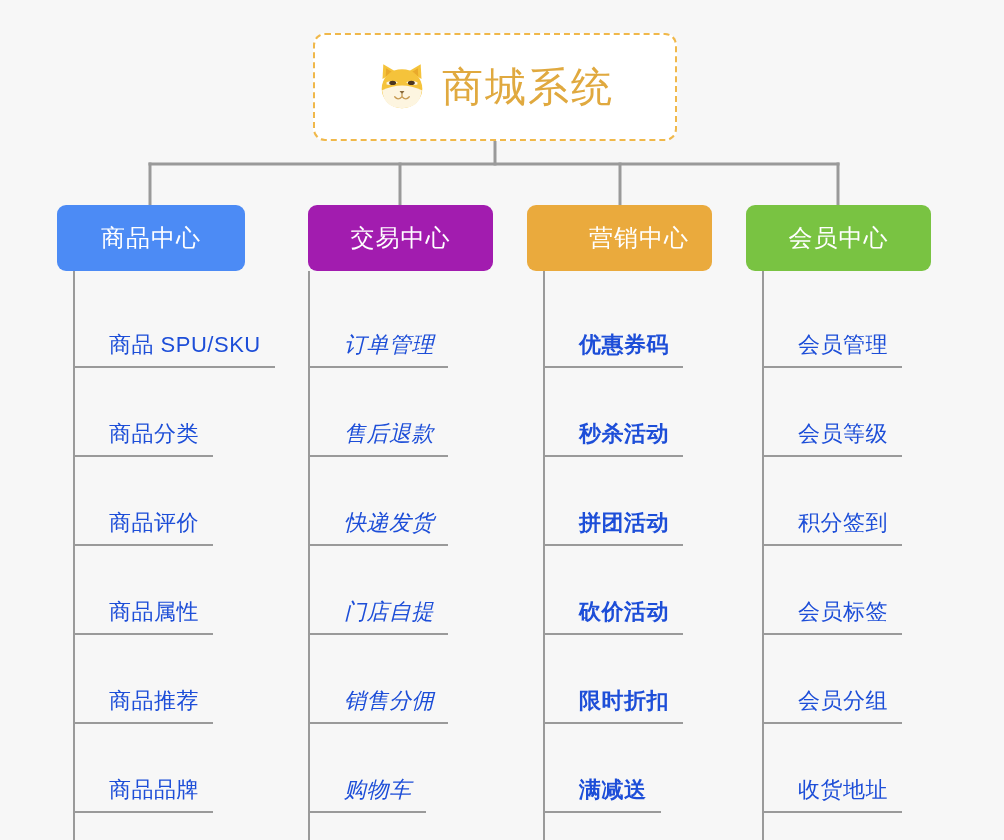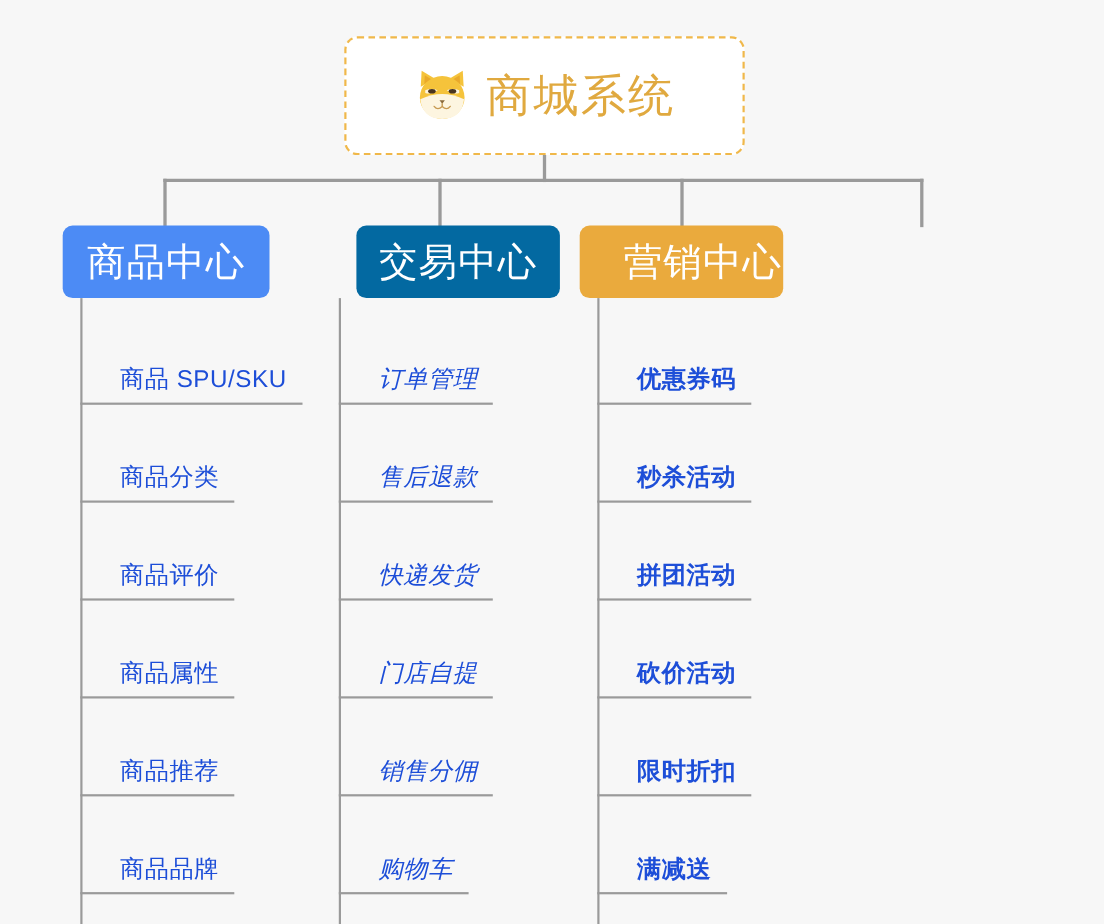--- a/index.html
+++ b/index.html
@@ -61,21 +61,21 @@
     position: absolute;
     top: 205px;
   }
   .branch-head {
     height: 66px;
     border-radius: 9px;
     display: flex;
     align-items: center;
     justify-content: center;
     color: #ffffff;
-    font-size: 35px;
+    font-size: 24px;
     letter-spacing: 1px;
     white-space: nowrap;
   }
   .branch-body {
     position: relative;
     margin-top: 0;
     padding-top: 8px;
   }
   
   .spine {
@@ -166,21 +166,21 @@
       <div class="leaf">
         <span class="leaf-inner">商品推荐</span>
       </div>
       <div class="leaf">
         <span class="leaf-inner">商品品牌</span>
       </div>
     </div>
   </div>
 
   <div class="branch" style="left:308px; width:240px;">
-    <div class="branch-head" style="background:#0369a1; width:185px;margin-left:16px;">
+    <div class="branch-head" style="background:#a21caf; width:185px;">
       <span>交易中心</span>
     </div>
     <div class="branch-body" style="font-style:italic;">
       <div class="spine" style="height:608px;"></div>
       <div class="leaf">
         <span class="leaf-inner">订单管理</span>
       </div>
       <div class="leaf">
         <span class="leaf-inner">售后退款</span>
       </div>
@@ -219,14 +219,40 @@
       </div>
       <div class="leaf">
         <span class="leaf-inner">限时折扣</span>
       </div>
       <div class="leaf">
         <span class="leaf-inner">满减送</span>
       </div>
     </div>
   </div>
 
+  <div class="branch" style="left:746px; width:240px;">
+    <div class="branch-head" style="background:#79c342; width:185px;">
+      <span>会员中心</span>
+    </div>
+    <div class="branch-body" style="margin-left:16px;">
+      <div class="spine" style="height:608px;"></div>
+      <div class="leaf">
+        <span class="leaf-inner">会员管理</span>
+      </div>
+      <div class="leaf">
+        <span class="leaf-inner">会员等级</span>
+      </div>
+      <div class="leaf">
+        <span class="leaf-inner">积分签到</span>
+      </div>
+      <div class="leaf">
+        <span class="leaf-inner">会员标签</span>
+      </div>
+      <div class="leaf">
+        <span class="leaf-inner">会员分组</span>
+      </div>
+      <div class="leaf">
+        <span class="leaf-inner">收货地址</span>
+      </div>
+    </div>
+  </div>
 
 </div>
 
 </body></html>

